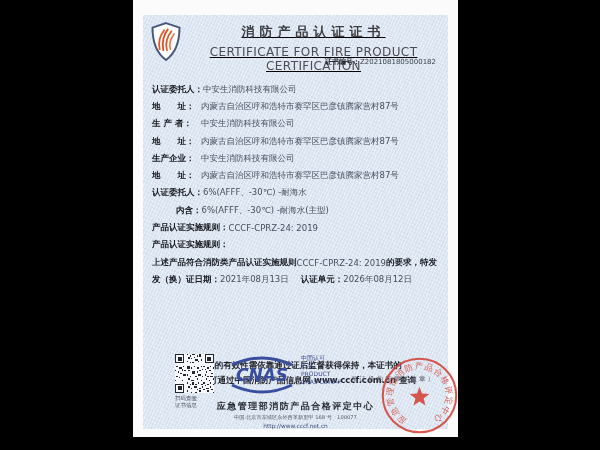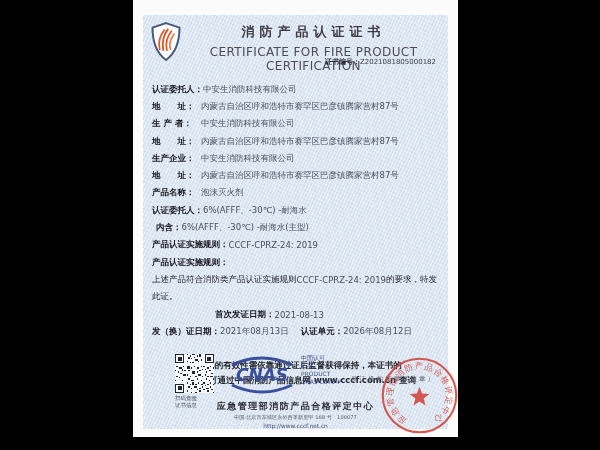--- a/index.html
+++ b/index.html
@@ -14,33 +14,33 @@
   }
   .panel{
     position:absolute;left:10px;right:10px;top:15px;bottom:8px;
     background-color:#dce6f2;
     background-image:
       repeating-linear-gradient(115deg, rgba(255,255,255,.45) 0 1px, transparent 1px 3px),
       repeating-linear-gradient(25deg, rgba(160,185,215,.18) 0 1px, transparent 1px 4px);
   }
   
   .logo{position:absolute;left:5px;top:5px;width:36px;height:44px;}
-  .head{position:absolute;left:40px;right:4px;top:8px;text-align:center;}
+  .head{position:absolute;left:40px;right:4px;top:8px;text-align:center;text-decoration:underline;}
   .title{font-size:13px;font-weight:bold;color:#3c3c42;letter-spacing:5px;}
   .subtitle{margin-top:4px;font-size:12px;color:#4c4c54;letter-spacing:.4px;}
   .certno{position:absolute;right:12px;top:42px;font-size:7px;color:#3a3f4d;}
   .certno b{color:#22252e;font-weight:bold;}
   
   .rows{position:absolute;left:9px;right:6px;top:66px;}
   .row{height:17.3px;display:flex;align-items:center;white-space:nowrap;font-size:8.5px;}
   .lbl{font-weight:bold;color:#16181f;}
   .lw{min-width:49px;}
   .val{color:#474d5c;}
-  .indent{margin-left:4px;}
-  .stmt{font-weight:normal;color:#1d1f27;}
+  .indent{margin-left:24px;}
+  .stmt{font-weight:bold;color:#1d1f27;}
   .first-issue{margin-left:63px;}
   .gap{display:inline-block;width:12px;}
   .note{justify-content:center;font-weight:bold;color:#22242c;font-size:8.5px;height:15.5px;}
   .notes{position:absolute;left:0;right:0;top:343px;}
   
   .qr{position:absolute;left:32px;top:339px;width:39px;}
   .qr svg{width:39px;height:39px;display:block;background:#f6f8fb;}
   .qr-cap{font-size:5.5px;color:#4a4f5c;line-height:7px;margin-top:2px;}
   .cnas{position:absolute;left:84px;top:341px;width:65px;height:38px;}
   .cnas-txt{position:absolute;left:158px;top:339px;font-size:6px;line-height:8px;color:#3e4a86;}
@@ -94,49 +94,38 @@
         </div>
         <div class="row">
           <span class="lbl lw">生产企业：</span>
           <span class="val">中安生消防科技有限公司</span>
         </div>
         <div class="row">
           <span class="lbl lw">地　　址：</span>
           <span class="val">内蒙古自治区呼和浩特市赛罕区巴彦镇腾家营村87号</span>
         </div>
         <div class="row">
-          <span class="lbl lw">产品名称：</span>
-          <span class="val">泡沫灭火剂</span>
-        </div>
-        <div class="row">
           <span class="lbl lw">认证委托人：</span>
           <span class="val">6%(AFFF、-30℃) -耐海水</span>
         </div>
         <div class="row indent">
           <span class="lbl">内含：</span>
           <span class="val">6%(AFFF、-30℃) -耐海水(主型)</span>
         </div>
         <div class="row">
           <span class="lbl">产品认证实施规则：</span>
           <span class="val">CCCF-CPRZ-24: 2019</span>
         </div>
         <div class="row">
           <span class="lbl">产品认证实施规则：</span>
         </div>
         <div class="row">
           <span class="stmt">上述产品符合消防类产品认证实施规则</span>
           <span class="val">CCCF-CPRZ-24: 2019</span>
           <span class="stmt">的要求，特发</span>
-        </div>
-        <div class="row">
-          <span class="stmt">此证。</span>
-        </div>
-        <div class="row">
-          <span class="first-issue lbl">首次发证日期：</span>
-          <span class="val">2021-08-13</span>
         </div>
         <div class="row">
           <span class="lbl">发（换）证日期：</span>
           <span class="val">2021年08月13日</span>
           <span class="gap"></span>
           <span class="lbl">认证单元：</span>
           <span class="val">2026年08月12日</span>
         </div>
       </div>
 

